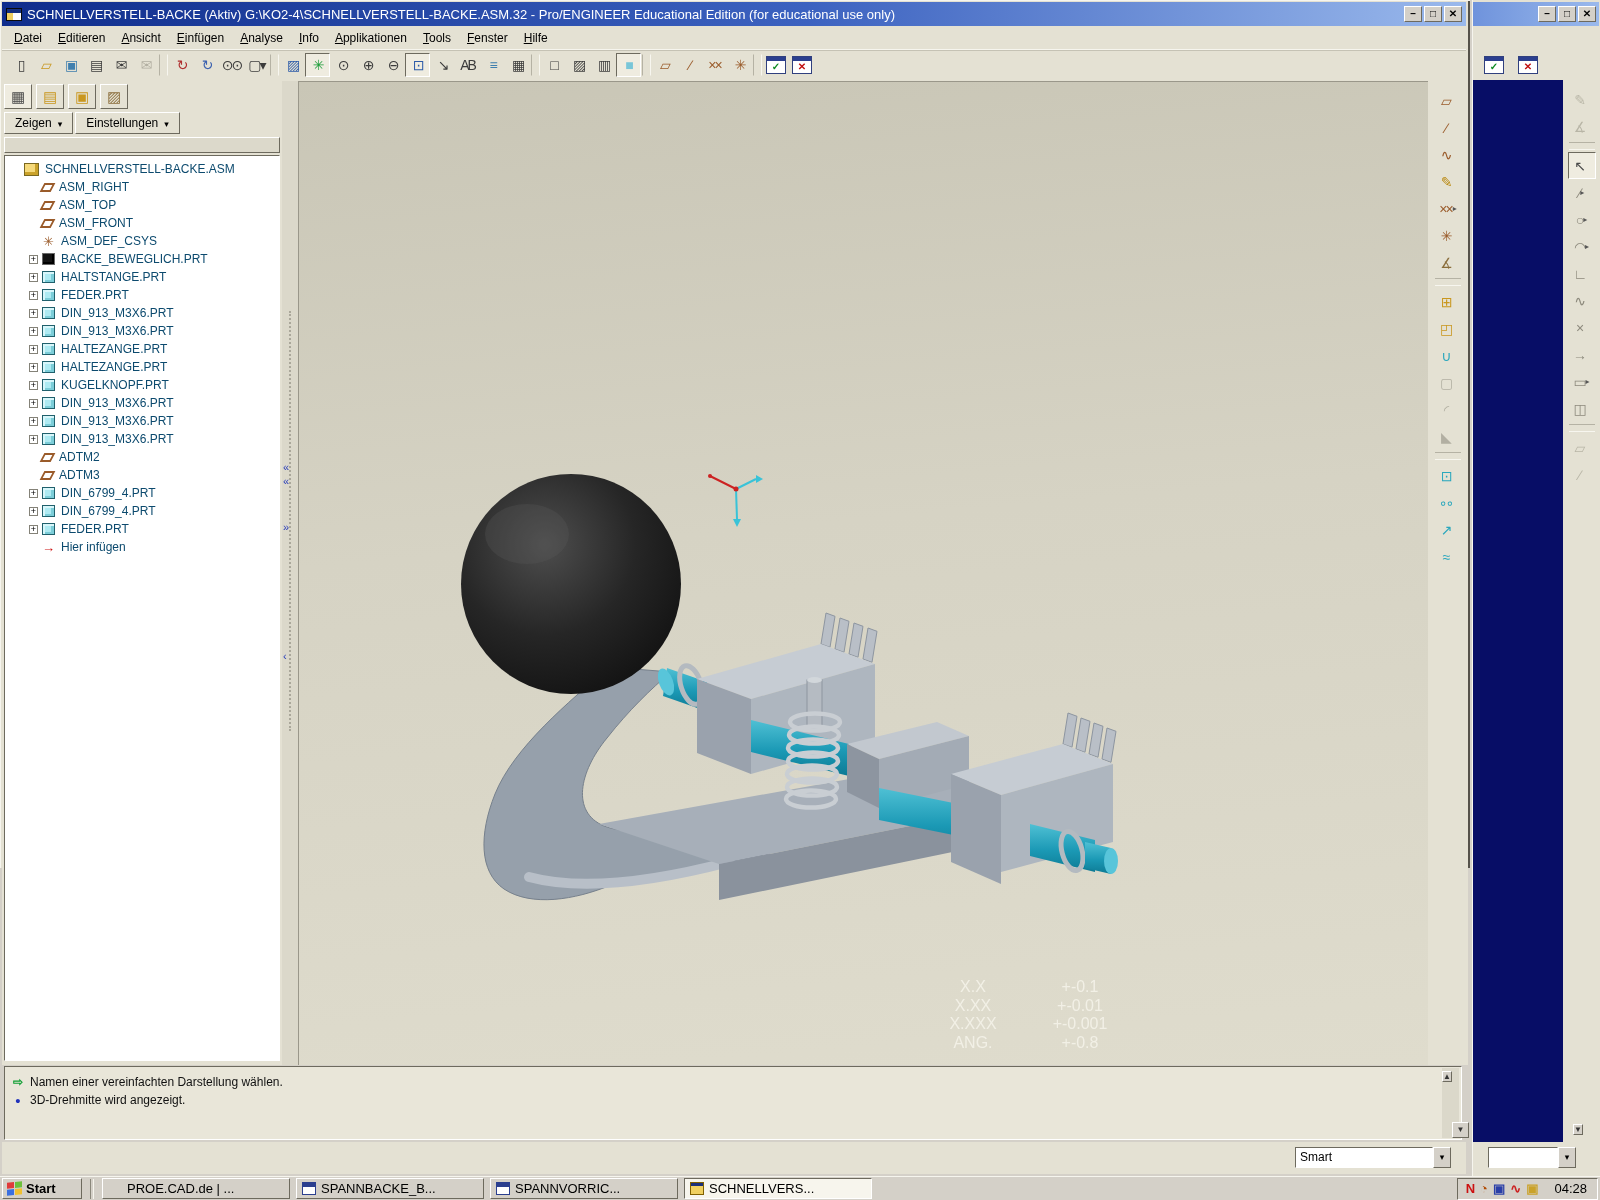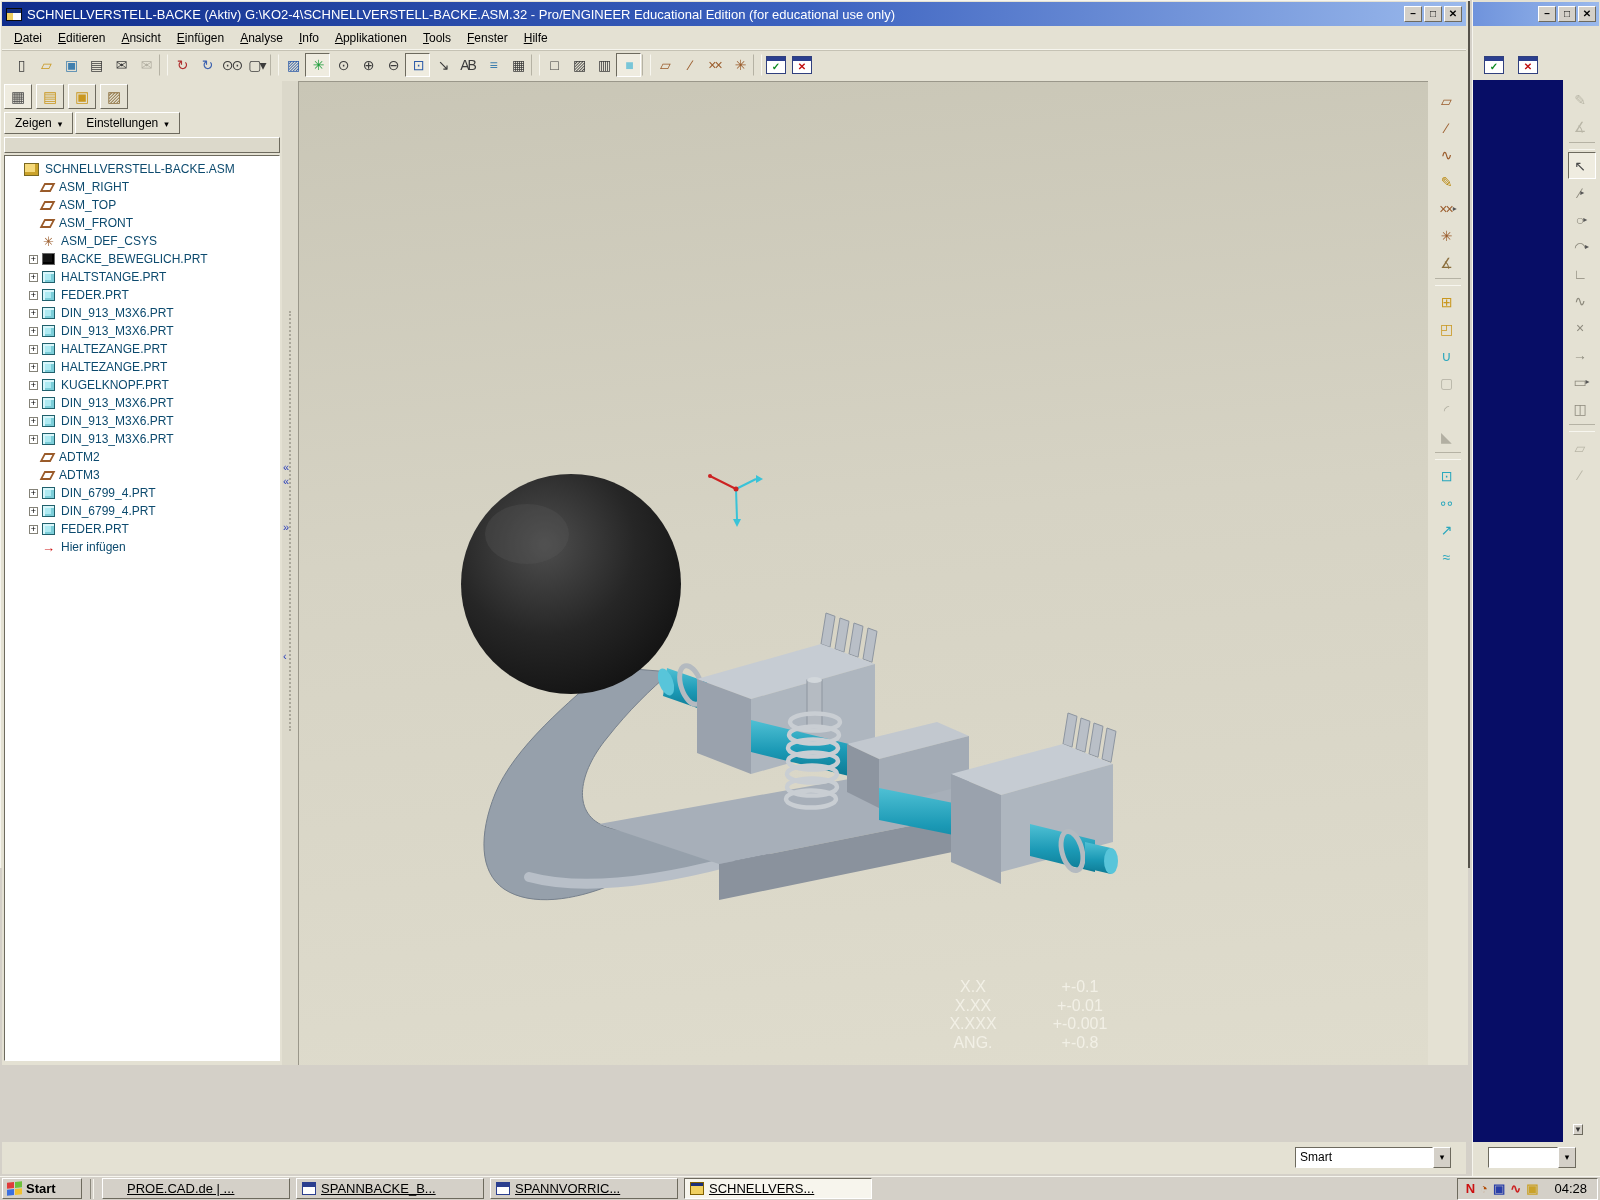--- a/index.html
+++ b/index.html
@@ -126,21 +126,21 @@
              border-top:1px solid #f6f5ee; display:flex; align-items:center; padding:0 2px; gap:6px; }
   #start-btn { width:80px; height:21px; display:flex; align-items:center; gap:4px; padding-left:4px;
                background:#d4d0c8; border:1px solid; border-color:#fff #6d6a5e #6d6a5e #fff; font-weight:bold; font-size:13px; }
   .win-flag { width:15px; height:13px; display:grid; grid-template-columns:1fr 1fr; grid-template-rows:1fr 1fr;
               transform:skewY(-6deg); gap:1px; }
   .win-flag i:nth-child(1){background:#e03a3a;} .win-flag i:nth-child(2){background:#6cbf3c;}
   .win-flag i:nth-child(3){background:#3a6fe0;} .win-flag i:nth-child(4){background:#f0c030;}
   #qlaunch-div { width:4px; height:20px; border-left:1px solid #8a877b; border-right:1px solid #f6f5ee; margin:0 2px; }
   .taskbtn { width:188px; height:21px; display:flex; align-items:center; gap:5px; padding:0 5px;
              background:#d4d0c8; border:1px solid; border-color:#fff #6d6a5e #6d6a5e #fff;
-             font-size:13px; white-space:nowrap; overflow:hidden;text-decoration:underline; }
+             font-size:13px; white-space:nowrap; overflow:hidden; }
   .taskbtn.active { background:#f7f5ed; border-color:#6d6a5e #fff #fff #6d6a5e; }
   .tico { width:14px; height:13px; flex:0 0 auto; }
   .tico.ie { font-family:"Liberation Serif", serif; font-style:italic; font-weight:bold; color:#3a6fd0; font-size:14px; line-height:13px; }
   .tico.proe { background:#fff; border:1px solid #2b3f8f; box-shadow: inset 0 4px 0 #2b3f8f; }
   .tico.proe-active { background:#f0d060; border:1px solid #806000; box-shadow: inset 0 3px 0 #1a2f7a; }
   #tray { margin-left:auto; height:22px; display:flex; align-items:center; gap:6px; padding:0 10px 0 8px;
           border:1px solid; border-color:#6d6a5e #fff #fff #6d6a5e; }
   .trayicon { font-size:13px; font-weight:bold; line-height:15px; }
   #tray-time { font-size:13px; margin-left:10px; }
 </style>
@@ -626,20 +626,37 @@
         <span class="tbtn">
           <span class="glyph" style="color: rgb(42, 167, 189);">↗</span>
           <span class="flyout" style="visibility: hidden;">▸</span>
         </span>
         <span class="tbtn">
           <span class="glyph" style="color: rgb(42, 167, 189);">≈</span>
           <span class="flyout" style="visibility: hidden;">▸</span>
         </span>
       </div>
 
+    <div id="message-area">
+      <div>
+
+      <div class="msg-line">
+            <span class="micon arrow"></span>
+            <span>Namen einer vereinfachten Darstellung wählen.</span>
+          </div>
+          <div class="msg-line">
+            <span class="micon dot"></span>
+            <span>3D-Drehmitte wird angezeigt.</span>
+          </div>
+        </div>
+      <div id="msg-scroll">
+        <span class="scrollbtn up"></span>
+        <span class="scrollbtn down"></span>
+      </div>
+    </div>
 
     <div id="status-row">
       <div id="smart-combo" class="combo">
         <span class="combo-field">Smart</span>
         <span class="combo-btn"></span>
       </div>
     </div>
   </div>
 
   <div id="bg-window">

